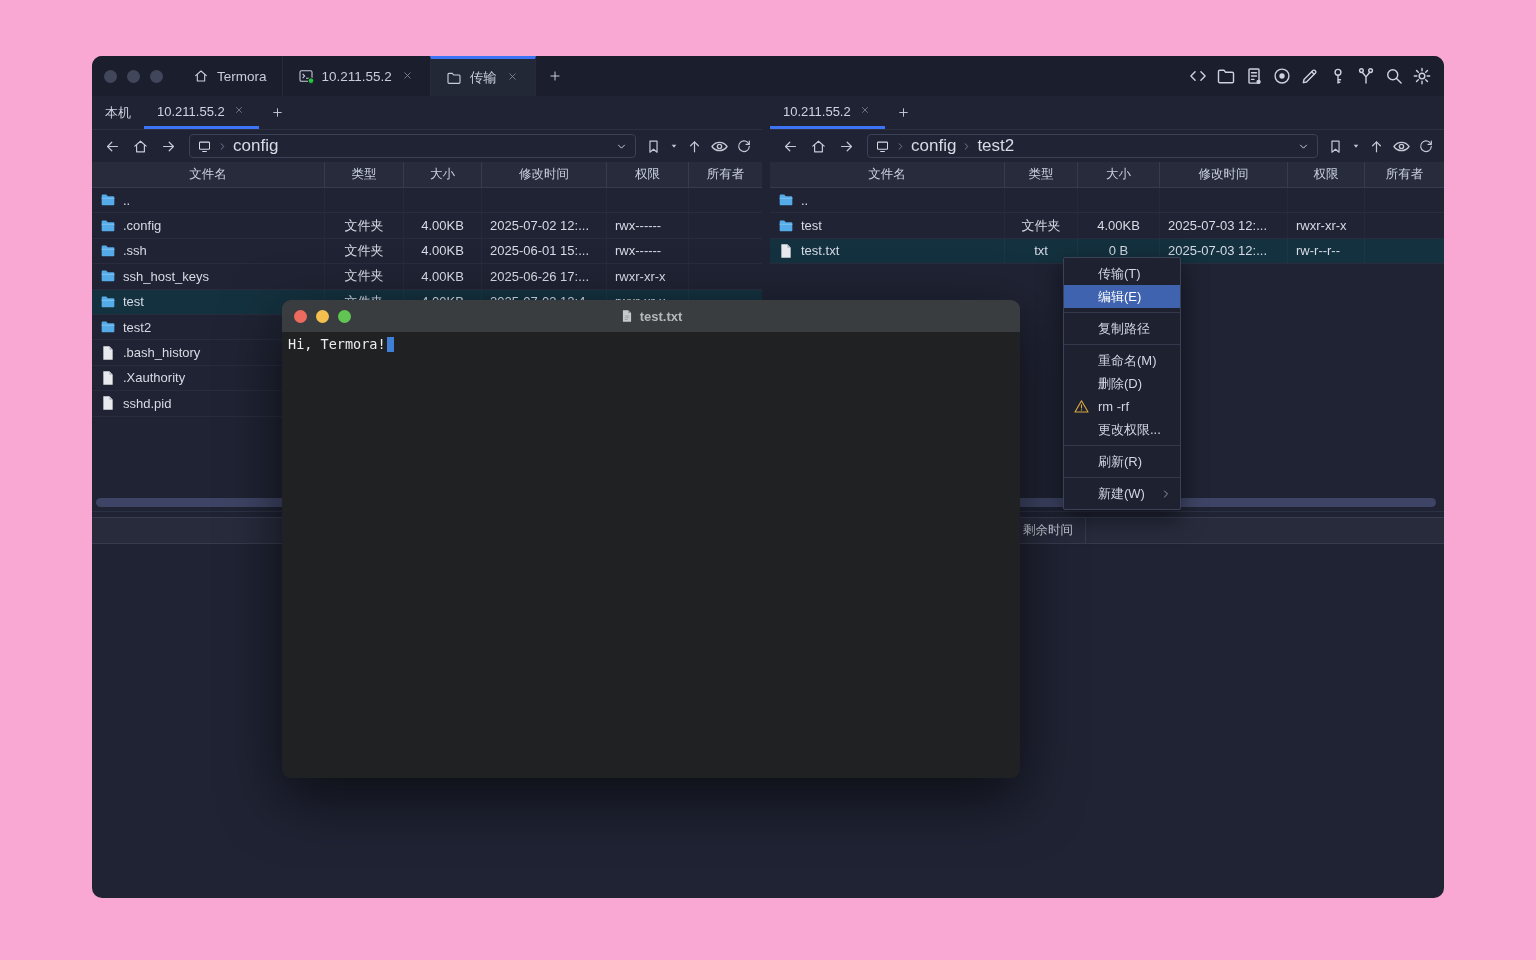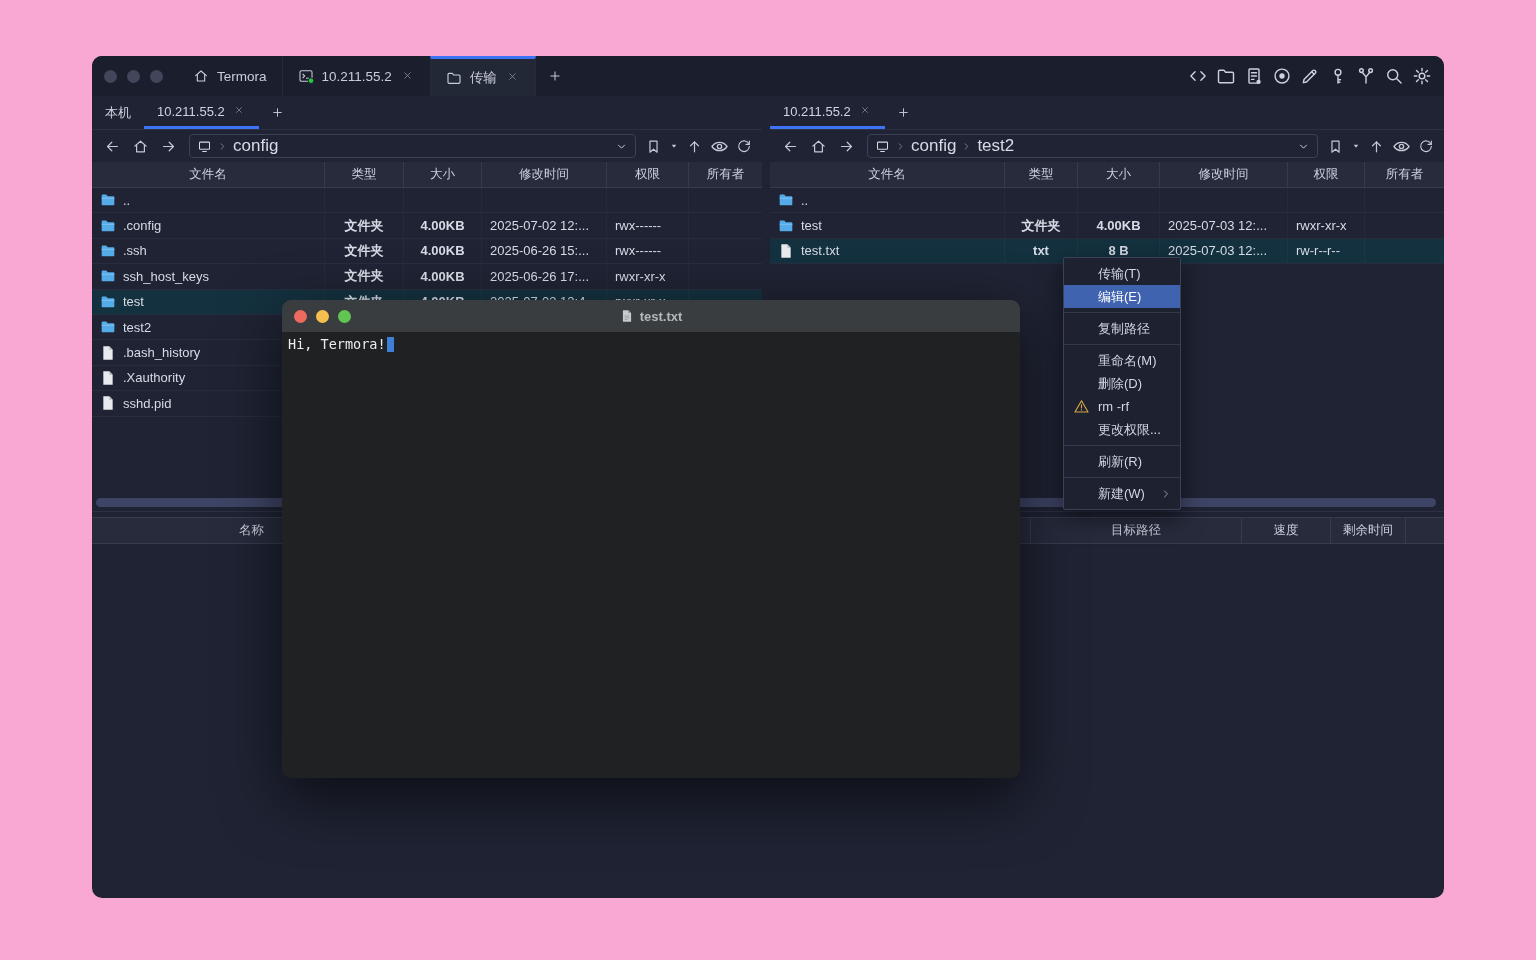--- a/index.html
+++ b/index.html
@@ -49,21 +49,21 @@
   .ftable{position:relative;font-size:13px;}
   .fhead{display:flex;height:26px;background:var(--header-bg);border-bottom:1px solid var(--header-border);box-sizing:border-box;}
   .fhead .hcell{display:flex;align-items:center;justify-content:center;color:#ccd1df;
                 border-right:1px solid var(--header-border);box-sizing:border-box;font-size:12.5px;}
   .fhead .hcell:last-child{border-right:none;}
   .frow{display:flex;height:25.4px;border-bottom:1px solid var(--row-border);box-sizing:border-box;align-items:center;}
   .frow.selected{background:var(--sel-row);}
   .fcell{height:100%;display:flex;align-items:center;box-sizing:border-box;border-right:1px solid rgba(255,255,255,0.03);overflow:hidden;white-space:nowrap;}
   .fcell:last-child{border-right:none;}
   .fcell.name{padding-left:8px;gap:7px;}
-  .fcell.ctr{justify-content:center;font-weight:bold;}
+  .fcell.ctr{justify-content:center;}
   .fcell.lft{padding-left:8px;}
   
   .hthumb{position:absolute;height:9px;border-radius:4.5px;background:var(--scroll-thumb);top:442px;}
   .split-line{position:absolute;left:0;top:455px;width:100%;height:1px;background:var(--panel-border);}
   
   .transfer{position:absolute;left:0;top:461px;width:100%;bottom:0;}
   .t-head{display:flex;height:27px;background:var(--header-bg);border-top:1px solid var(--header-border);
           border-bottom:1px solid var(--header-border);box-sizing:border-box;font-size:12.5px;color:#ccd1df;}
   .t-cell{display:flex;align-items:center;justify-content:center;border-right:1px solid var(--header-border);box-sizing:border-box;}
   .t-cell.last{border-right:none;}
@@ -408,21 +408,21 @@
               </span>
               <span>.ssh</span>
             </div>
             <div class="fcell ctr" style="width: 79px;">
               <span>文件夹</span>
             </div>
             <div class="fcell ctr" style="width: 78px;">
               <span>4.00KB</span>
             </div>
             <div class="fcell lft" style="width: 125px;">
-              <span>2025-06-26 15:...</span>
+              <span>2025-06-01 15:...</span>
             </div>
             <div class="fcell lft" style="width: 82px;">
               <span>rwx------</span>
             </div>
             <div class="fcell lft" style="width: 73px;">
               <span></span>
             </div>
           </div>
           <div class="frow">
             <div class="fcell name" style="width: 233px;">
@@ -770,44 +770,41 @@
                   <path fill="#e8eaed" d="M5 2h9l5 5v15H5z"></path>
                   <path fill="#b4b9c2" d="M14 2l5 5h-5z"></path>
                 </svg>
               </span>
               <span>test.txt</span>
             </div>
             <div class="fcell ctr" style="width: 73px; align-items: center;">
               <span>txt</span>
             </div>
             <div class="fcell ctr" style="width: 82px;">
-              <span>8 B</span>
+              <span>0 B</span>
             </div>
             <div class="fcell lft" style="width: 128px;">
               <span>2025-07-03 12:...</span>
             </div>
             <div class="fcell lft" style="width: 77px;">
               <span>rw-r--r--</span>
             </div>
             <div class="fcell lft" style="width: 79px;">
               <span></span>
             </div>
           </div>
         </div>
       </div>
 
     <div class="hthumb" style="left:4px;width:600px;"></div>
     <div class="hthumb" style="left:682px;width:662px;"></div>
     <div class="split-line"></div>
 
     <div class="transfer">
       <div class="t-head">
-        <div class="t-cell" style="width:320px;">
-            <span>名称</span>
-          </div>
         <div class="t-cell" style="width:619px;"></div>
         <div class="t-cell" style="width:211px;">
             <span>目标路径</span>
           </div>
         <div class="t-cell" style="width:89px;">
             <span>速度</span>
           </div>
         <div class="t-cell" style="width:75px;">
             <span>剩余时间</span>
           </div>

